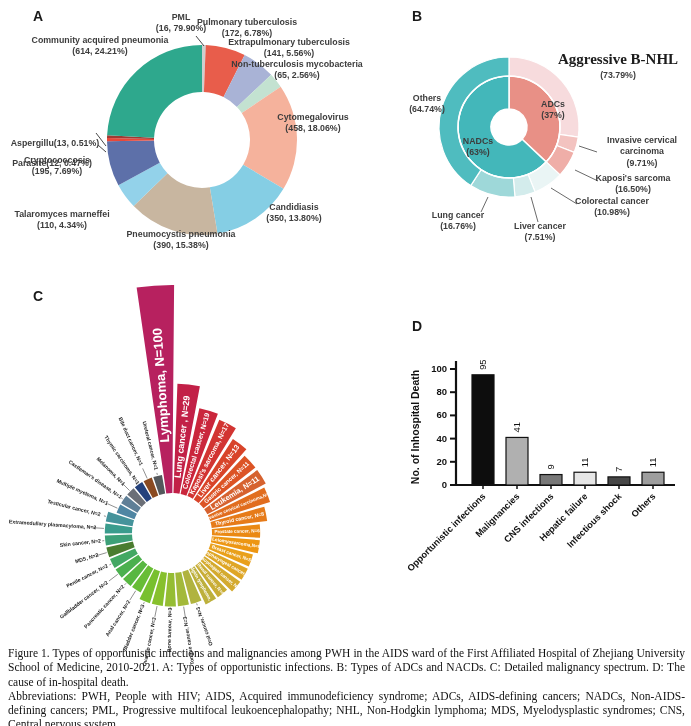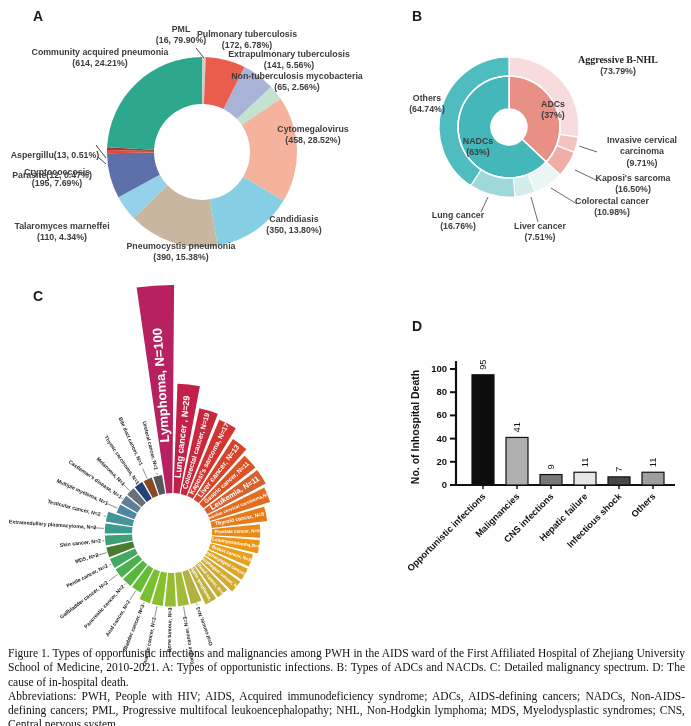--- a/index.html
+++ b/index.html
@@ -4,38 +4,38 @@
 <style>
   html,body{margin:0;padding:0;background:#fff;}
   .page{position:relative;width:691px;height:726px;background:#ffffff;
         font-family:"Liberation Sans",sans-serif;overflow:hidden;}
   .panel{position:absolute;}
   .panel svg{position:absolute;left:0;top:0;overflow:visible;}
   .panel-letter{position:absolute;font-weight:bold;font-size:14px;color:#1a1a1a;
         font-family:"Liberation Sans",sans-serif;}
   .chart-label{position:absolute;transform:translate(-50%,-50%);text-align:center;
         font-size:8.8px;font-weight:bold;color:#3d3d3d;line-height:1.3;white-space:nowrap;}
-  .chart-label .serif-title{font-family:"Liberation Serif",serif;font-size:10px;color:#1c1c1c;}
+  .chart-label .serif-title{font-family:"Liberation Serif",serif;font-size:15px;color:#1c1c1c;}
   .caption{position:absolute;left:8px;top:646px;width:677px;
         font-family:"Liberation Serif",serif;font-size:11.5px;line-height:1.24;
         color:#111;text-align:justify;}
   .caption p{margin:0;}
   .caption .b{font-weight:normal;}
 </style>
 </head>
 <body>
 
 <div class="page">
 
   <span class="panel-letter" style="left:33px;top:8px;">A</span>
   <span class="panel-letter" style="left:412px;top:8px;">B</span>
   <span class="panel-letter" style="left:33px;top:288px;">C</span>
   <span class="panel-letter" style="left:412px;top:318px;">D</span>
 
-  <div class="panel" style="left:0;top:12px;width:345px;height:290px;">
+  <div class="panel" style="left:0;top:0;width:345px;height:290px;">
     <svg id="svgA" width="345" height="290">
         <path d="M202,45 A95,95 0 0 1 205.75988022487763,45.074432839752944 L203.89972895572765,92.03760817166464 A48,48 0 0 0 202,92 Z" fill="#cfcfcf"></path>
         <path d="M205.75988022487763,45.074432839752944 A95,95 0 0 1 244.65370335017278,55.11383157124207 L223.55134485061362,97.11014647810126 A48,48 0 0 0 203.89972895572765,92.03760817166464 Z" fill="#e85d4b"></path>
         <path d="M244.65370335017278,55.11383157124207 A95,95 0 0 1 271.13462483940333,74.84323789264114 L236.93117886622485,107.07868861943973 A48,48 0 0 0 223.55134485061362,97.11014647810126 Z" fill="#a9b3d6"></path>
         <path d="M271.13462483940333,74.84323789264114 A95,95 0 0 1 280.67836375872184,86.75795762510376 L241.7532785307226,113.09875753689454 A48,48 0 0 0 236.93117886622485,107.07868861943973 Z" fill="#c3e2d1"></path>
         <path d="M280.67836375872184,86.75795762510376 A95,95 0 0 1 283.4854167534344,188.83776056003296 L243.17157899120897,164.6759211250693 A48,48 0 0 0 241.7532785307226,113.09875753689454 Z" fill="#f5b29c"></path>
         <path d="M283.4854167534344,188.83776056003296 A95,95 0 0 1 217.48151200173174,233.73005273731707 L209.82223764298024,187.35834243569704 A48,48 0 0 0 243.17157899120897,164.6759211250693 Z" fill="#85cee4"></path>
         <path d="M217.48151200173174,233.73005273731707 A95,95 0 0 1 133.66893954426996,205.99898618157226 L167.47483261184166,173.3468561759523 A48,48 0 0 0 209.82223764298024,187.35834243569704 Z" fill="#c8b6a0"></path>
         <path d="M133.66893954426996,205.99898618157226 A95,95 0 0 1 118.41749068755735,185.1548905107236 L159.76883740002899,162.81510257383928 A48,48 0 0 0 167.47483261184166,173.3468561759523 Z" fill="#93d2ea"></path>
         <path d="M118.41749068755735,185.1548905107236 A95,95 0 0 1 107.00695018527077,141.14912440421884 L154.00351167255786,140.58061022528952 A48,48 0 0 0 159.76883740002899,162.81510257383928 Z" fill="#5d70a9"></path>
@@ -58,21 +58,21 @@
         <div class="chart-label" style="left: 289px; top: 48px;">
           <div>Extrapulmonary tuberculosis</div>
           <div>(141, 5.56%)</div>
         </div>
         <div class="chart-label" style="left: 297px; top: 70px;">
           <div>Non-tuberculosis mycobacteria</div>
           <div>(65, 2.56%)</div>
         </div>
         <div class="chart-label" style="left: 313px; top: 123px;">
           <div>Cytomegalovirus</div>
-          <div>(458, 28.52%)</div>
+          <div>(458, 18.06%)</div>
         </div>
         <div class="chart-label" style="left: 294px; top: 213px;">
           <div>Candidiasis</div>
           <div>(350, 13.80%)</div>
         </div>
         <div class="chart-label" style="left: 181px; top: 240px;">
           <div>Pneumocystis pneumonia</div>
           <div>(390, 15.38%)</div>
         </div>
         <div class="chart-label" style="left: 62px; top: 199px; margin-top: 21px;">

